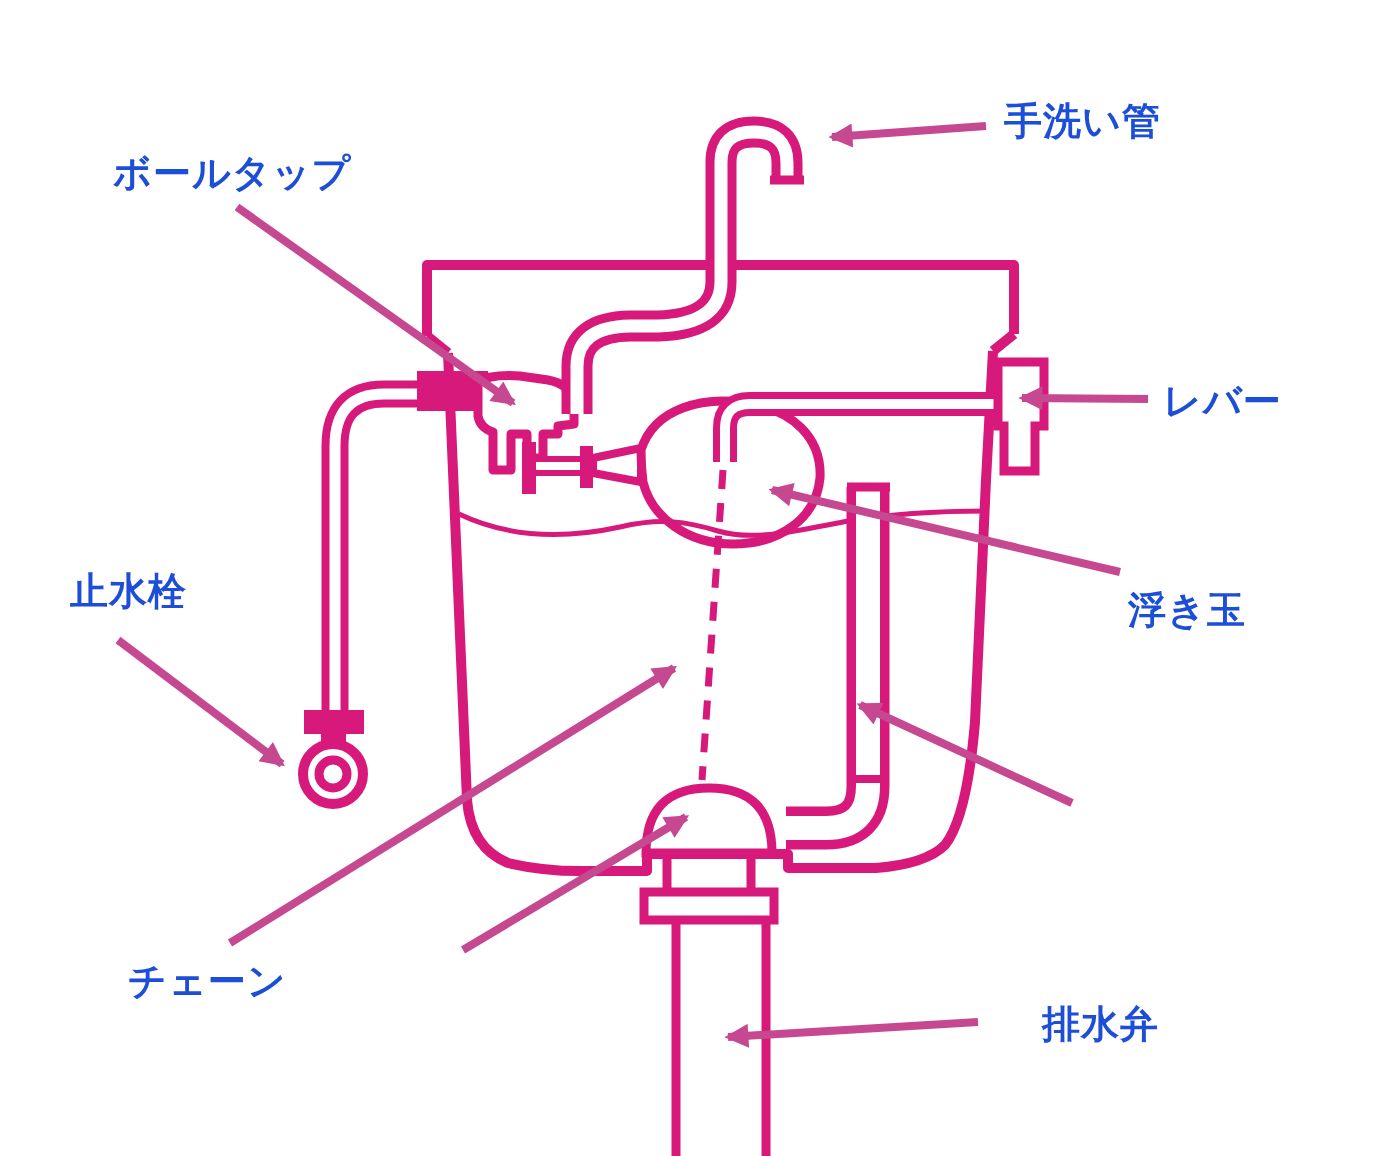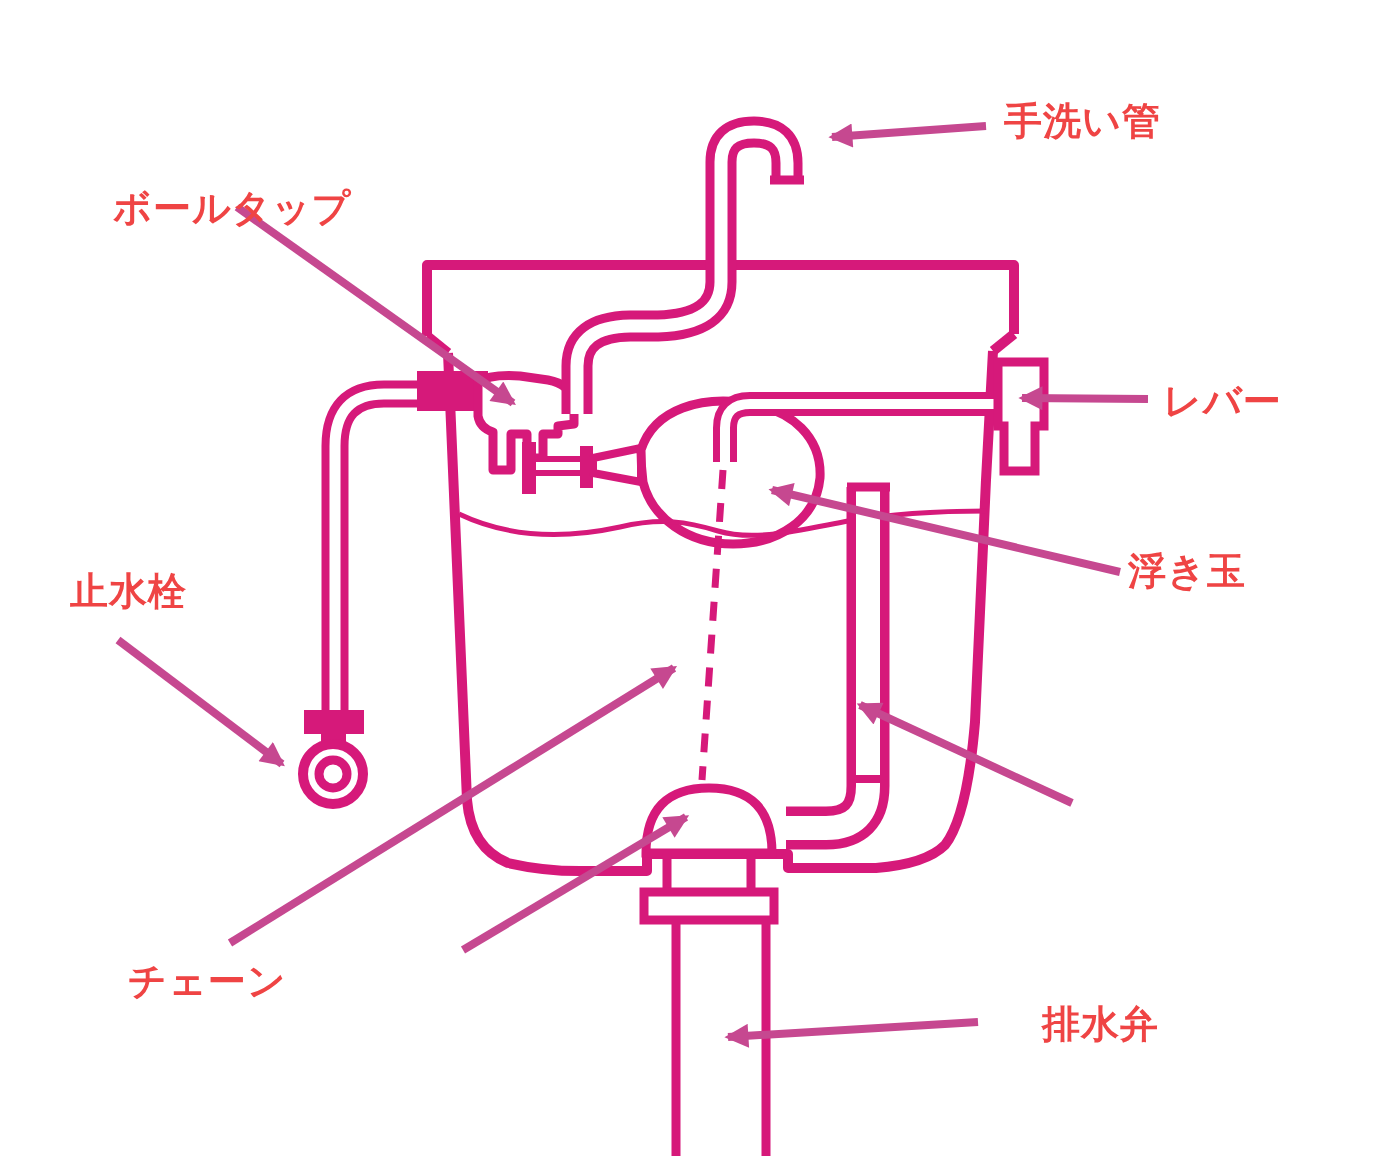--- a/index.html
+++ b/index.html
@@ -9,21 +9,21 @@
     background:#ffffff;
     overflow:hidden;
     font-family:"DejaVu Sans","Liberation Sans",sans-serif;
   }
   #diagram-svg{position:absolute;left:0;top:0;}
   .dlabel{
     position:absolute;
     font-size:38px;
     font-weight:600;
     letter-spacing:1px;
-    color:#ef4444;
+    color:#1d4ed8;
     white-space:nowrap;
     line-height:1;
     user-select:none;
   }
 </style>
 </head>
 <body>
 
 <div id="stage">
 
@@ -112,25 +112,25 @@
       <line x1="118" y1="640" x2="282" y2="764" marker-end="url(#ah)"></line>
       <line x1="1072" y1="803" x2="860" y2="705" marker-end="url(#ah)"></line>
       <line x1="230" y1="943" x2="674" y2="668" marker-end="url(#ah)"></line>
       <line x1="463" y1="950" x2="686" y2="817" marker-end="url(#ah)"></line>
       <line x1="978" y1="1022" x2="728" y2="1037" marker-end="url(#ah)"></line>
     </g>
   </svg>
 
   <div class="dlabel" style="left:1004px;top:102px;">手洗い管</div>
 
-  <div class="dlabel" style="left:113px;top:154px;margin-top:35px;">ボールタップ</div>
+  <div class="dlabel" style="left:113px;top:154px;">ボールタップ</div>
 
   <div class="dlabel" style="left:1163px;top:382px;text-align:center;">レバー</div>
 
-  <div class="dlabel" style="left:1128px;top:552px;">浮き玉</div>
+  <div class="dlabel" style="left:1128px;top:591px;">浮き玉</div>
 
   <div class="dlabel" style="left:70px;top:572px;">止水栓</div>
 
 
   <div class="dlabel" style="left:128px;top:962px;">チェーン</div>
 
 
   <div class="dlabel" style="left:998px;top:1005px;margin-left:44px;">排水弁</div>
 
 </div>

